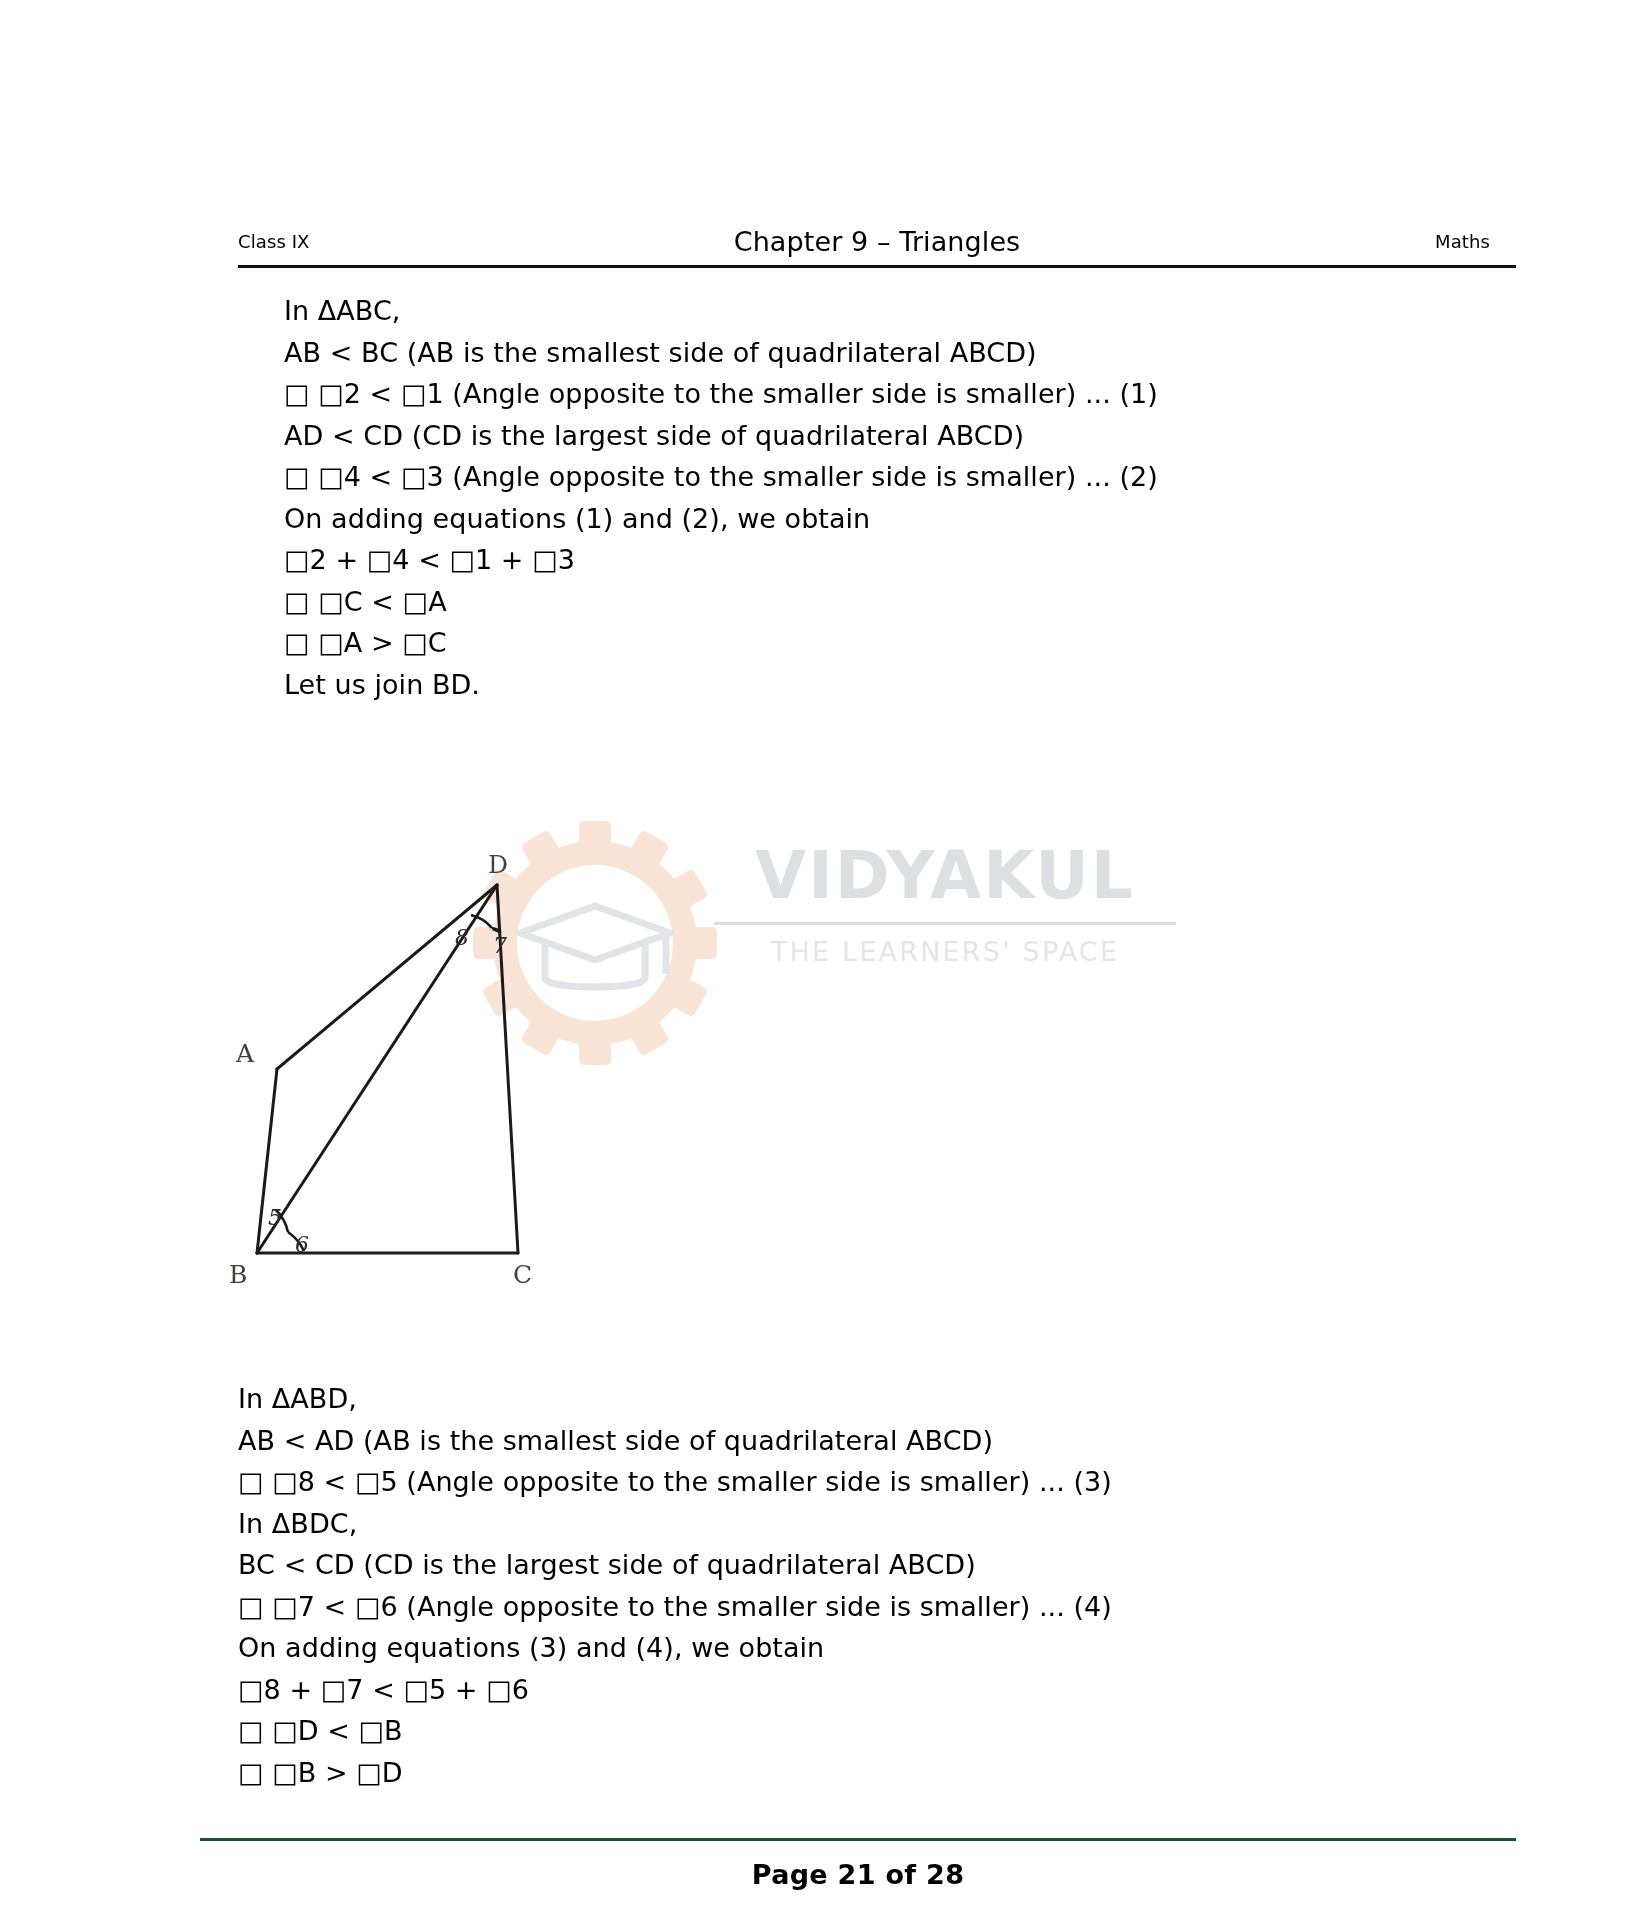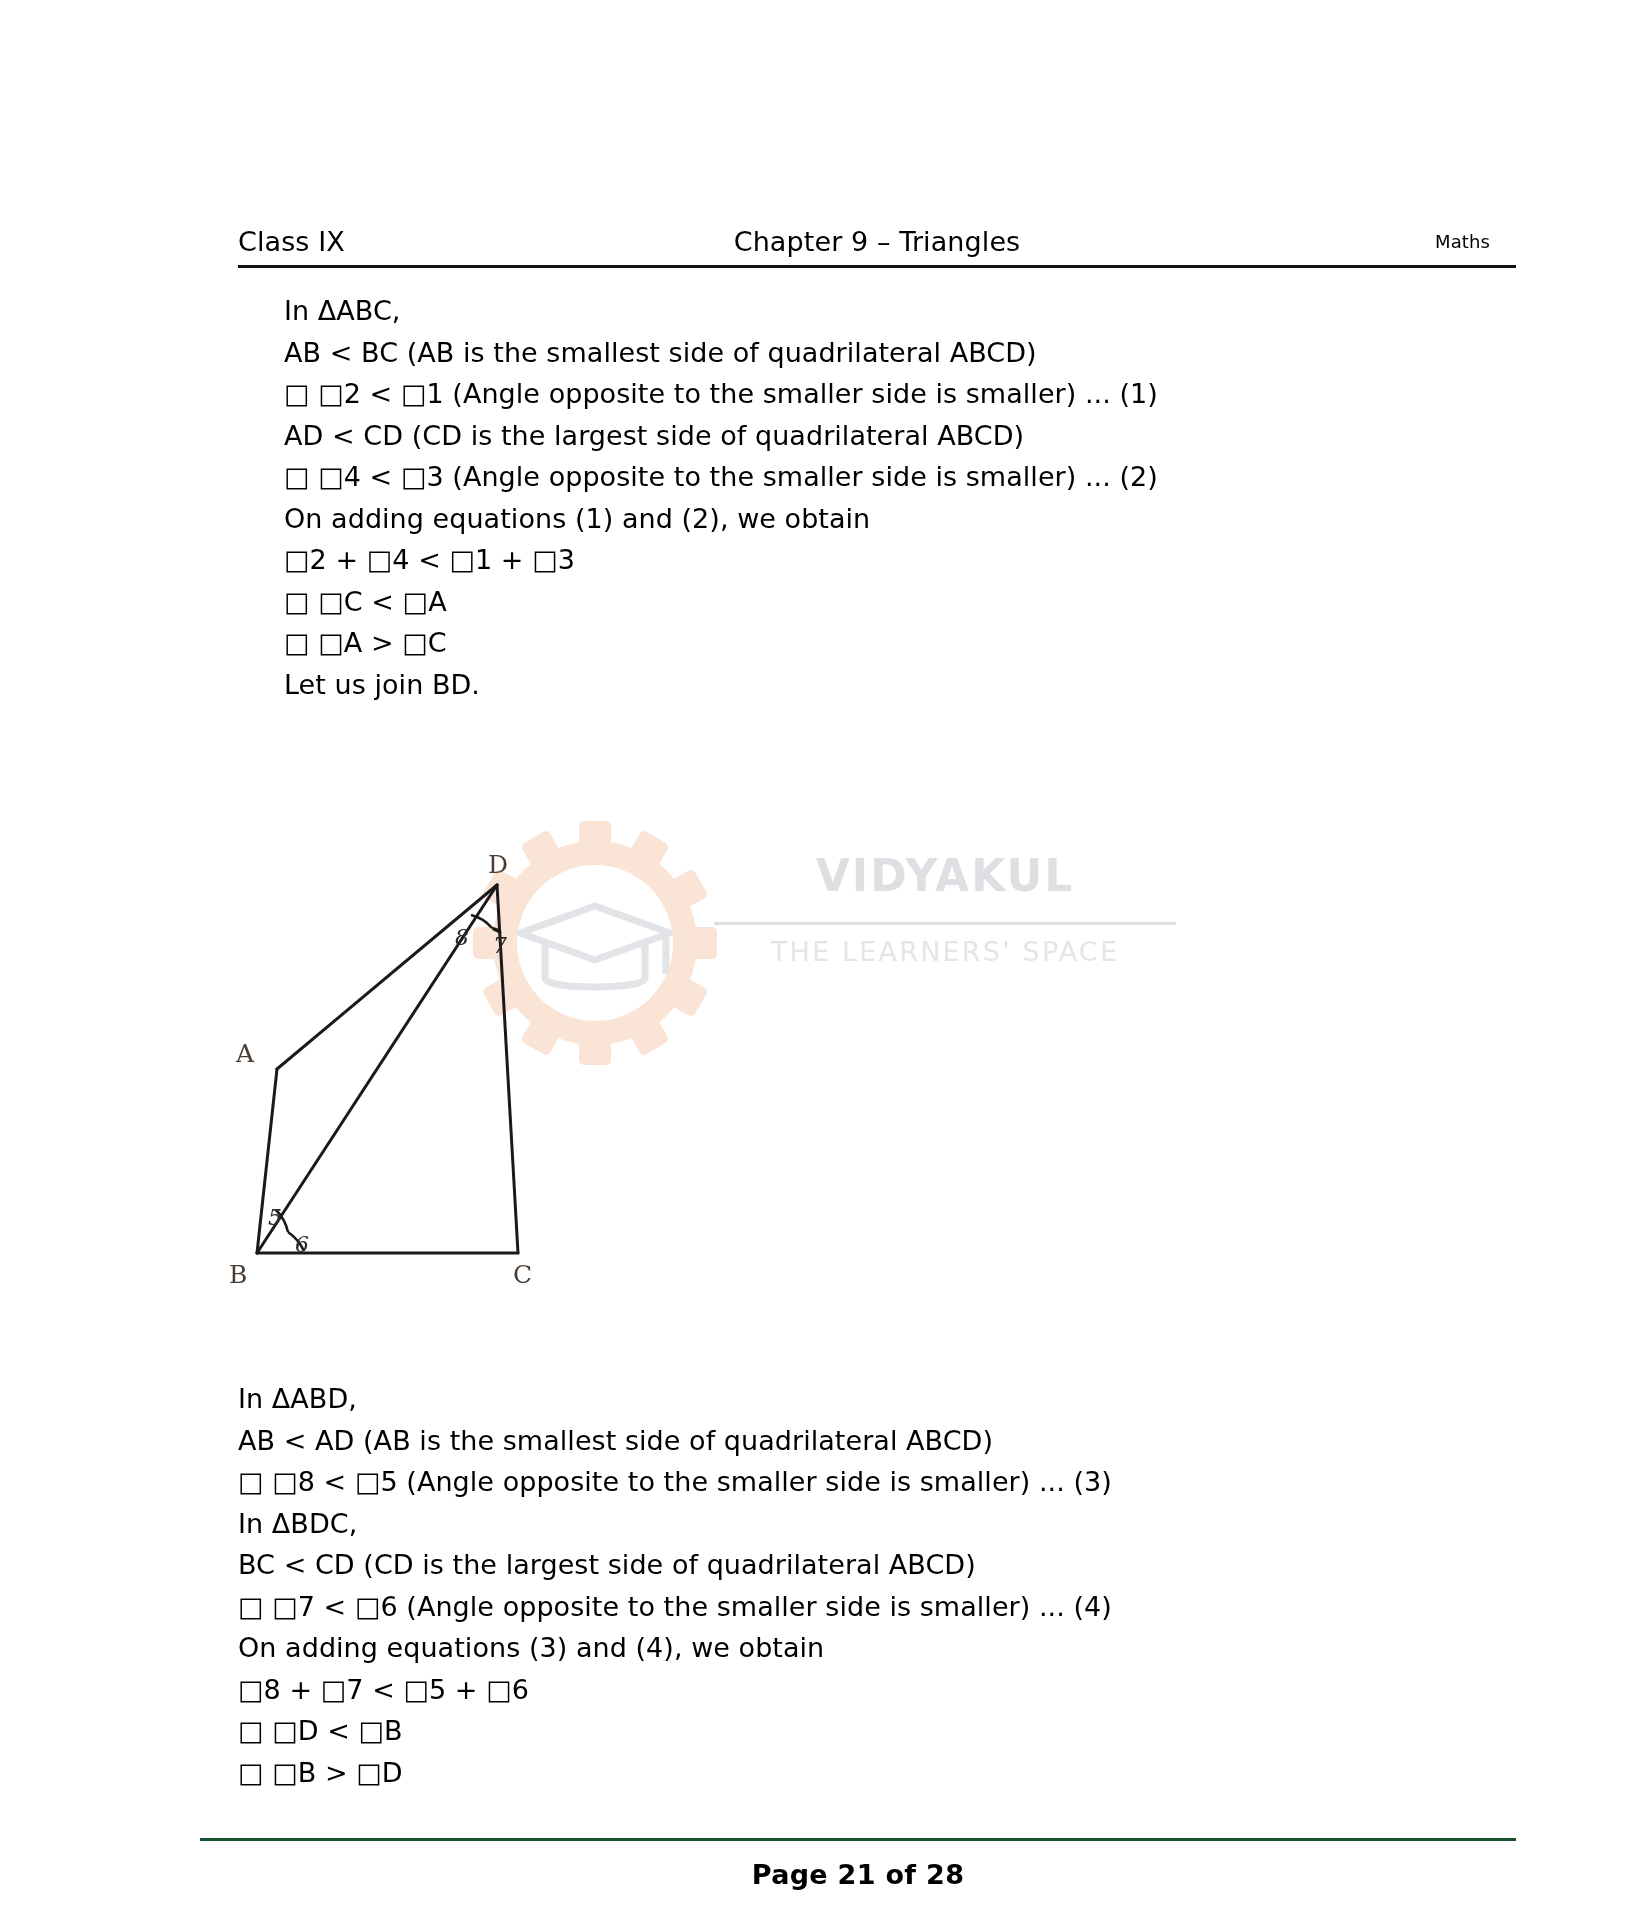--- a/index.html
+++ b/index.html
@@ -36,21 +36,21 @@
   }
   .header-row {
     position: relative;
     width: 100%;
     height: 100%;
   }
   .hdr-left {
     position: absolute;
     left: 0;
     top: 0;
-    font-size: 27px;
+    font-size: 18px;
     line-height: 40px;
     letter-spacing: .1px;
   }
   .hdr-center {
     position: absolute;
     left: 0;
     right: 0;
     top: 0;
     text-align: center;
     font-size: 27px;
@@ -104,21 +104,21 @@
     pointer-events: none;
   }
   .wm-text-wrap {
     position: absolute;
     left: 240px;
     top: 18px;
     width: 470px;
     text-align: center;
   }
   .wm-title {
-    font-size: 44px;
+    font-size: 66px;
     font-weight: 700;
     letter-spacing: 2px;
     color: #dddfe2;
     line-height: 80px;
     font-family: "DejaVu Sans", "Liberation Sans", sans-serif;
   }
   .wm-rule {
     height: 3px;
     background: #dddfe2;
     margin: 6px 4px 10px 4px;

